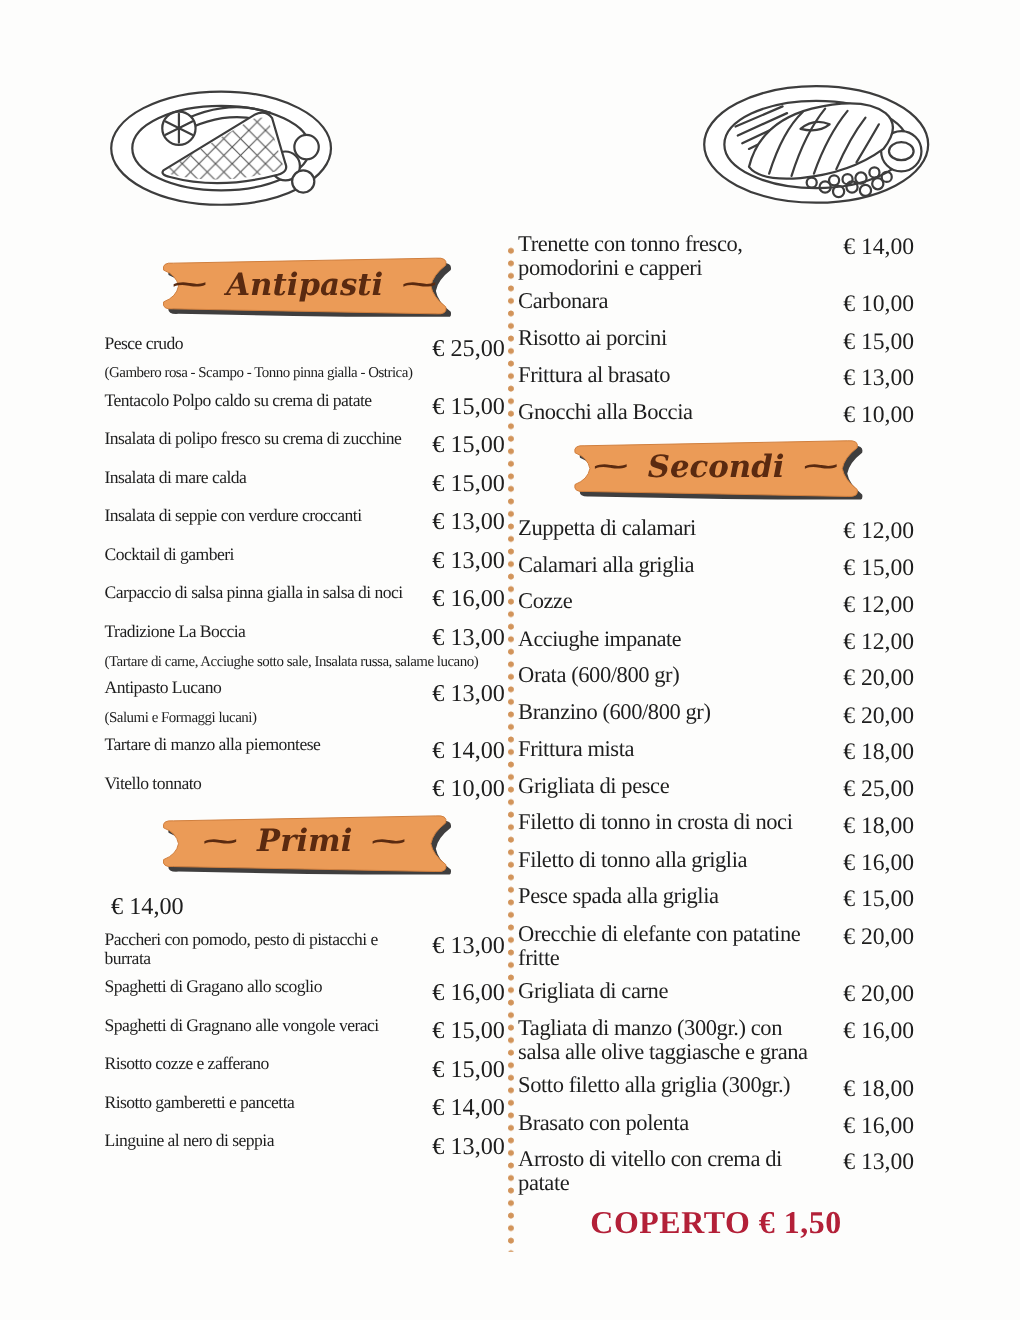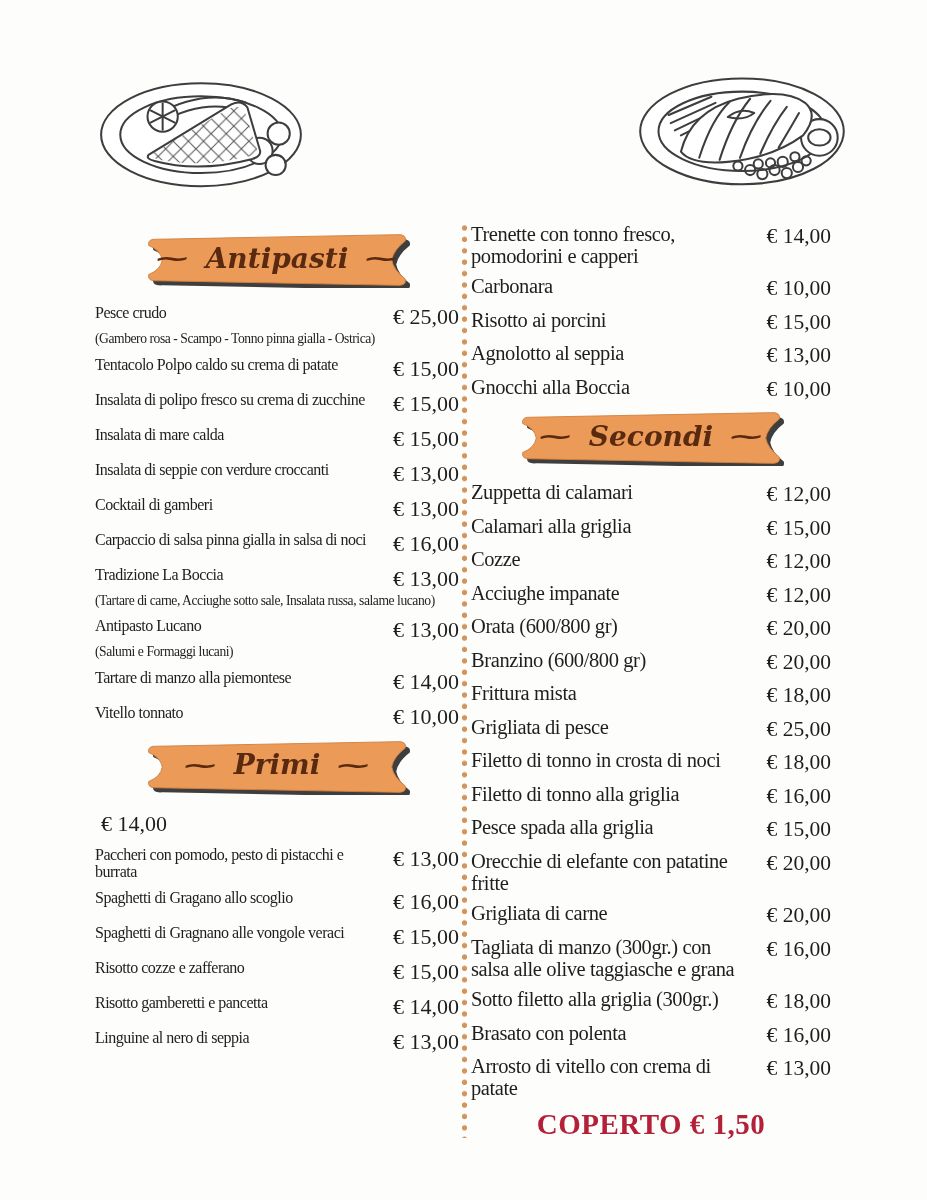--- a/index.html
+++ b/index.html
@@ -12,21 +12,21 @@
   
   .illu{position:absolute;}
   .illu-left{left:90px;top:58px;width:222px;height:142px;}
   .illu-right{left:630px;top:56px;width:224px;height:146px;}
   .menu-sign{position:absolute;left:336px;top:50px;width:254px;height:172px;}
   .menu-sign svg{width:100%;height:100%;display:block;}
 
   
   .col{position:absolute;}
   .col-left{left:95px;top:230px;width:364px;}
-  .col-right{left:471px;top:224px;width:360px;}
+  .col-right{left:471px;top:212px;width:360px;}
   .divider{position:absolute;left:461px;top:224px;width:7px;height:914px;
     background-image:radial-gradient(circle at 3.5px 4px, #d2945a 2.3px, rgba(210,148,90,0) 3px);
     background-size:7px 11.4px;background-repeat:repeat-y;}
 
   
   .banner{position:relative;width:294px;height:56px;margin:4px auto 16px auto;}
   .col-left .banner{margin-top:2px;}
   .banner svg{position:absolute;inset:0;width:100%;height:100%;}
   .banner-text{position:absolute;inset:0 0 4px 0;display:flex;align-items:center;justify-content:center;gap:24px;
     font-family:"DejaVu Serif", serif;font-style:italic;font-weight:bold;
@@ -288,21 +288,21 @@
   </div>
       <div class="item">
     <div class="row">
       <span class="name">Risotto ai porcini</span>
       <span class="price">€ 15,00</span>
     </div>
 
   </div>
       <div class="item">
     <div class="row">
-      <span class="name">Agnolotto al seppia</span>
+      <span class="name">Frittura al brasato</span>
       <span class="price">€ 13,00</span>
     </div>
 
   </div>
       <div class="item">
     <div class="row">
       <span class="name">Gnocchi alla Boccia</span>
       <span class="price">€ 10,00</span>
     </div>
 

